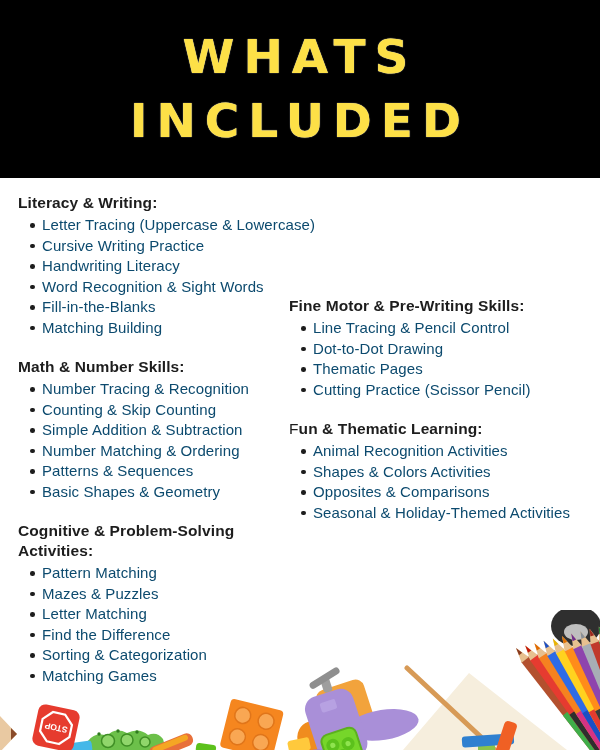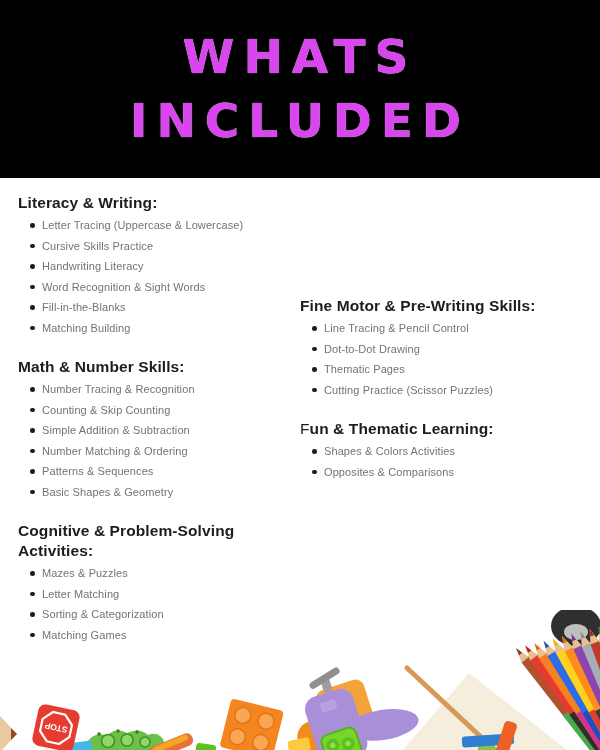--- a/index.html
+++ b/index.html
@@ -13,52 +13,52 @@
   }
   .page { width:600px; height:750px; position:relative; background:#fff; }
 
   
   .banner {
     height:178px; background:#000;
     display:flex; flex-direction:column; justify-content:center; align-items:center;
     gap:2px;
   }
   .banner-line {
-    color:#d946ef;
+    color:#fde047;
     font-family:"DejaVu Sans", sans-serif;
     font-weight:bold;
     font-size:47px;
     letter-spacing:9px;
     line-height:62px;
     text-shadow:0 0 1px #fff;
     white-space:nowrap;
   }
 
   
   .content { position:relative; width:600px; height:572px; }
   .col { position:absolute; }
   .col-left  { left:18px;  top:15px;  width:286px; }
-  .col-right { left:300px; top:118px; width:296px; }
+  .col-right { left:289px; top:118px; width:296px; }
 
   h2 {
     margin:0 0 2px 0;
     font-size:15.5px;
     line-height:20px;
     font-weight:bold;
     color:#1d1d1d;
     letter-spacing:0.1px;
   }
   h2 .light { font-weight:400; }
   ul { list-style:none; margin:0 0 19px 0; padding:0; }
   li {
     position:relative;
     padding-left:24px;
-    font-size:11px;
+    font-size:15px;
     line-height:20.5px;
-    color:#737373;
+    color:#0c4a6e;
     letter-spacing:0.1px;
     white-space:nowrap;
   }
   li::before {
     content:"";
     position:absolute; left:12px; top:8px;
     width:4.6px; height:4.6px; border-radius:50%;
     background:#1d1d1d;
   }
 
@@ -80,21 +80,21 @@
   </header>
 
   <div class="content">
 
     <div class="col col-left">
 
       <section>
         <h2>Literacy &amp; Writing:</h2>
         <ul>
           <li>Letter Tracing (Uppercase &amp; Lowercase)</li>
-          <li>Cursive Skills Practice</li>
+          <li>Cursive Writing Practice</li>
           <li>Handwriting Literacy</li>
           <li>Word Recognition &amp; Sight Words</li>
           <li>Fill-in-the-Blanks</li>
           <li>Matching Building</li>
         </ul>
       </section>
 
       <section>
         <h2>Math &amp; Number Skills:</h2>
         <ul>
@@ -103,46 +103,50 @@
           <li>Simple Addition &amp; Subtraction</li>
           <li>Number Matching &amp; Ordering</li>
           <li>Patterns &amp; Sequences</li>
           <li>Basic Shapes &amp; Geometry</li>
         </ul>
       </section>
 
       <section>
         <h2>Cognitive &amp; Problem-Solving Activities:</h2>
         <ul>
+          <li>Pattern Matching</li>
           <li>Mazes &amp; Puzzles</li>
           <li>Letter Matching</li>
+          <li>Find the Difference</li>
           <li>Sorting &amp; Categorization</li>
           <li>Matching Games</li>
         </ul>
       </section>
 
     </div>
 
     <div class="col col-right">
 
       <section>
         <h2>Fine Motor &amp; Pre-Writing Skills:</h2>
         <ul>
           <li>Line Tracing &amp; Pencil Control</li>
           <li>Dot-to-Dot Drawing</li>
           <li>Thematic Pages</li>
-          <li>Cutting Practice (Scissor Puzzles)</li>
+          <li>Cutting Practice (Scissor Pencil)</li>
         </ul>
       </section>
 
       <section>
         <h2><span class="light">F</span><span>un &amp; Thematic Learning:</span></h2>
         <ul>
+          <li>Animal Recognition Activities</li>
           <li>Shapes &amp; Colors Activities</li>
           <li>Opposites &amp; Comparisons</li>
+          <li>Seasonal &amp; Holiday-Themed Activities</li>
         </ul>
       </section>
 
     </div>
   </div>
 
   <svg class="collage" viewBox="0 0 600 140" width="600" height="140" xmlns="http://www.w3.org/2000/svg">
 
     <g>
       <ellipse cx="576" cy="16" rx="25" ry="20" fill="#2f2f2f"></ellipse>

